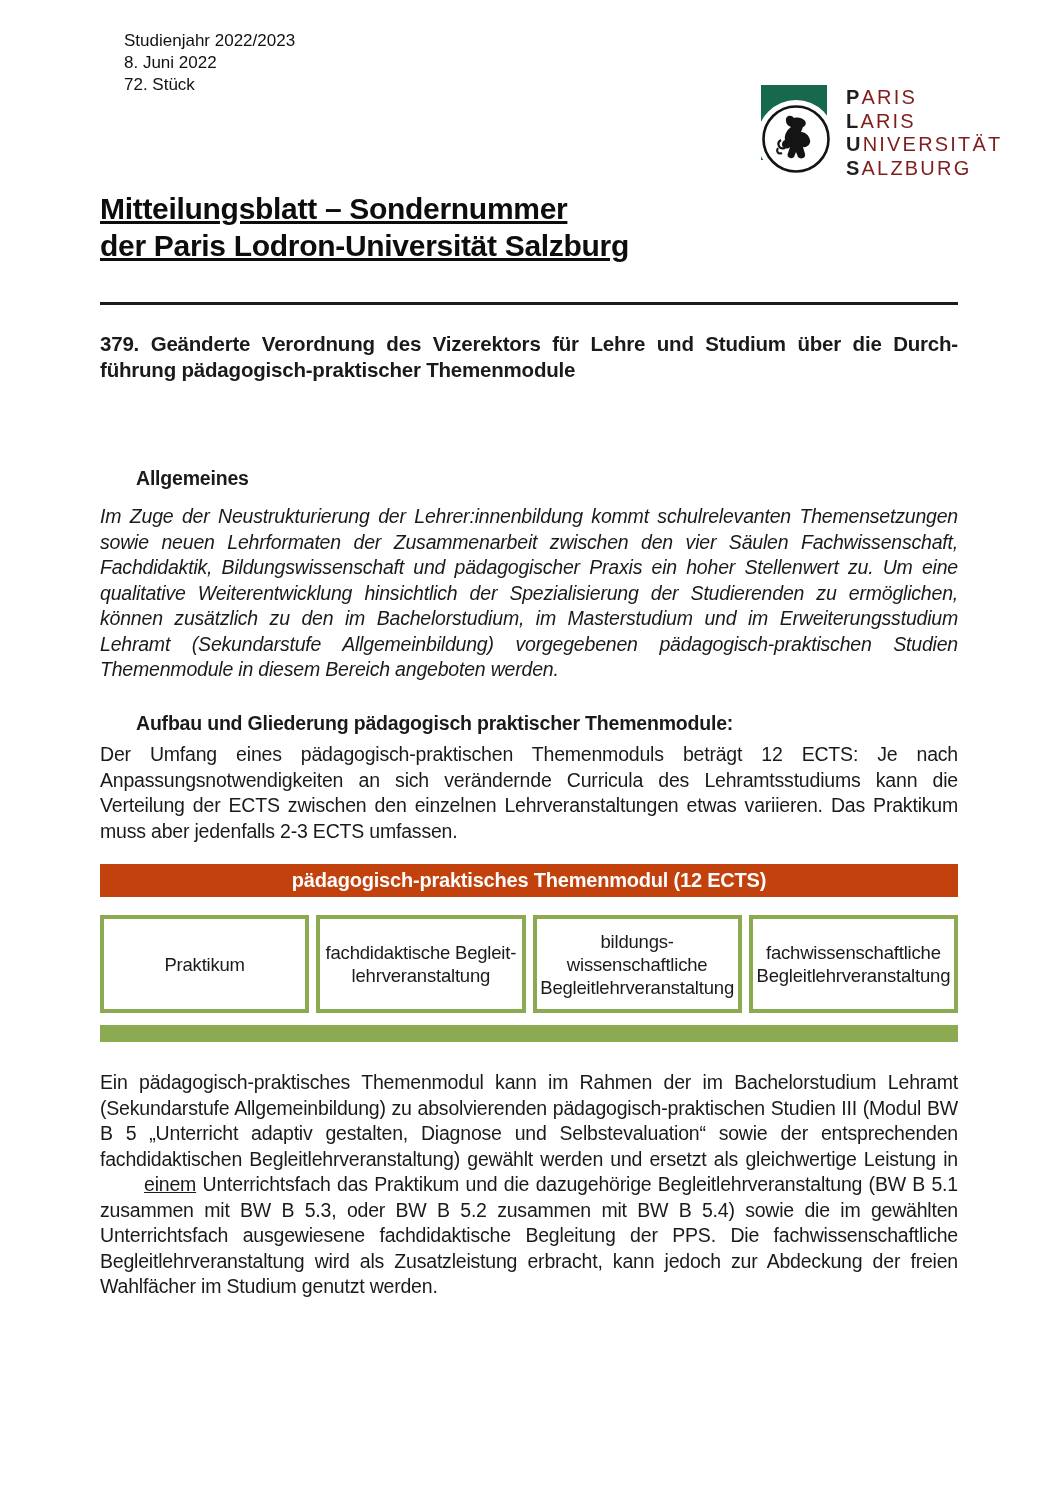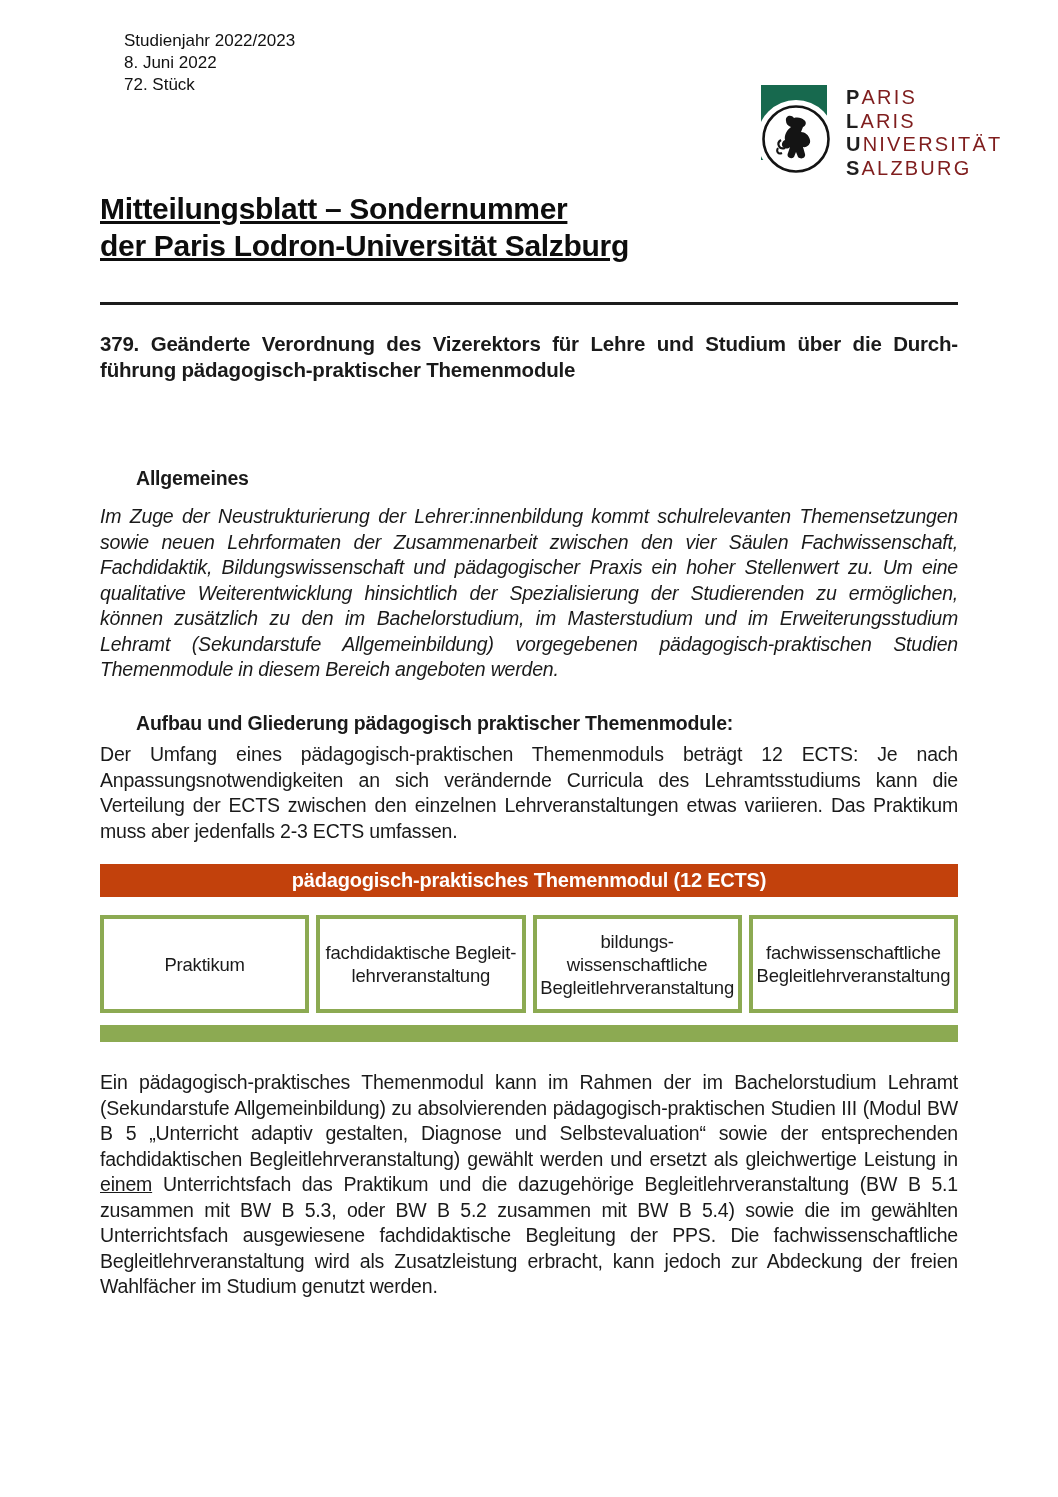--- a/index.html
+++ b/index.html
@@ -85,21 +85,21 @@
     left: 100px;
     width: 858px;
     font-size: 19.5px;
     line-height: 25.5px;
     letter-spacing: -0.2px;
     text-align: justify;
   }
   .p1 { top: 504px; font-style: italic; }
   .p2 { top: 742px; }
   .p3 { top: 1070px; }
-  .p3 .u { text-decoration: underline; }
+  .p3 .u { text-decoration: underline; margin-left: 44px; }
 
   
   .banner {
     position: absolute;
     left: 100px;
     top: 864px;
     width: 858px;
     height: 33px;
     background: #c2410c;
     color: #ffffff;

